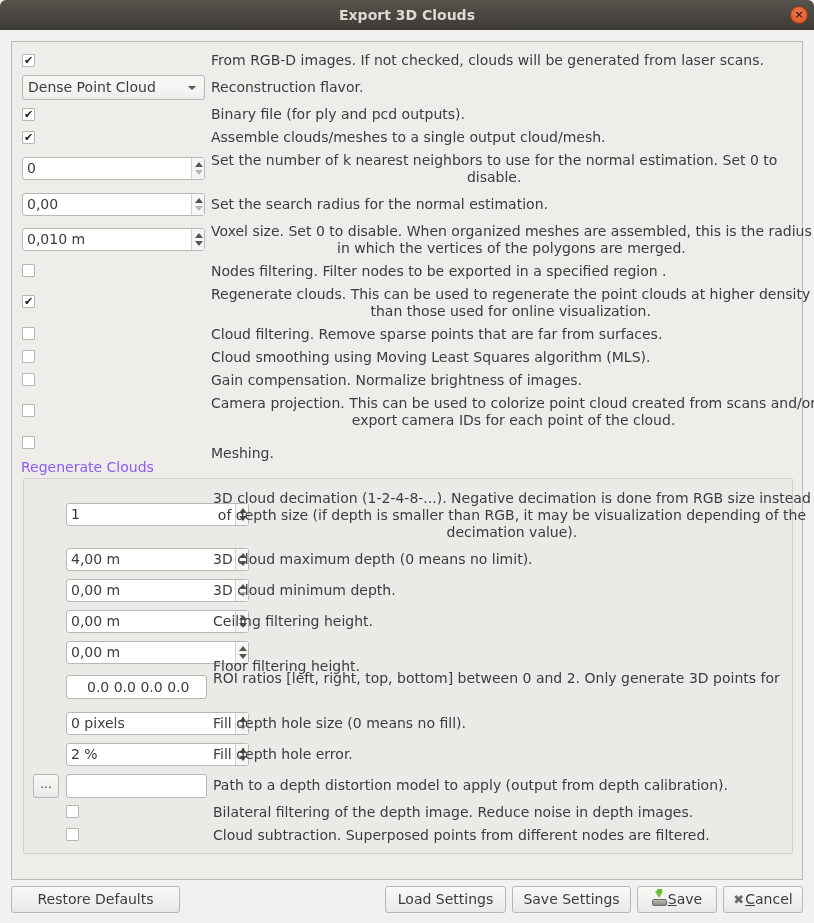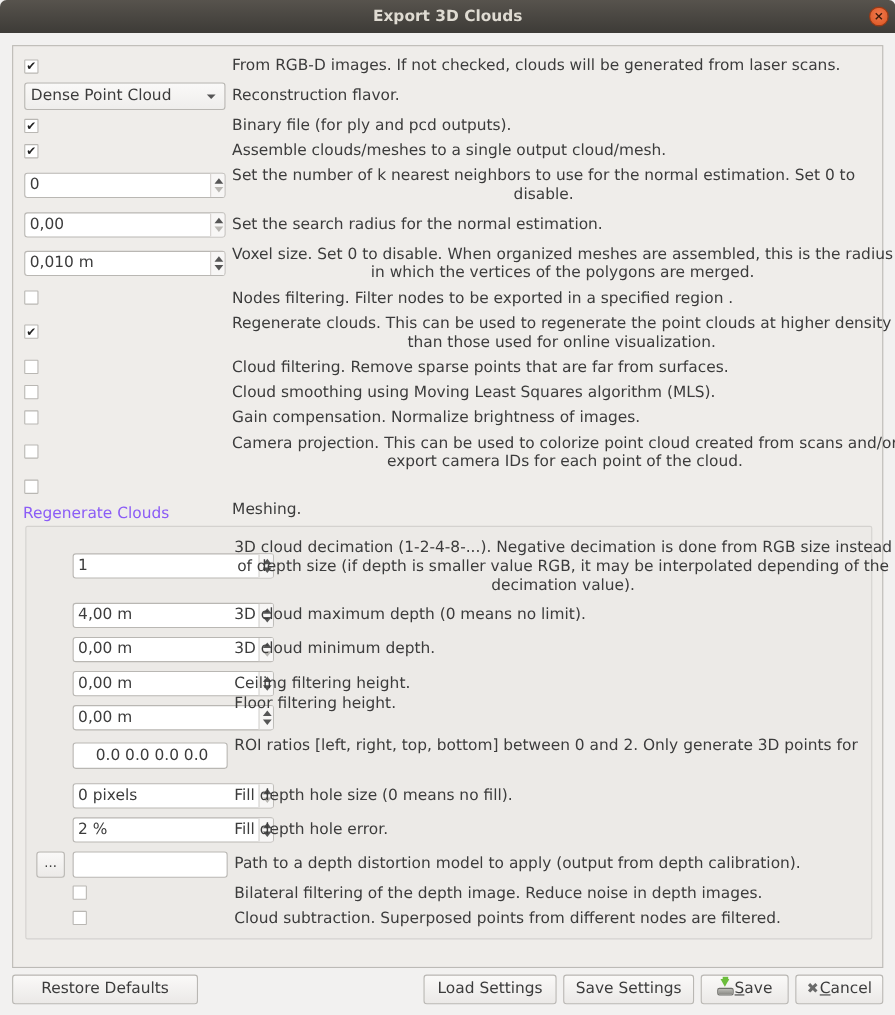--- a/index.html
+++ b/index.html
@@ -161,35 +161,35 @@
   <div class="checkbox" style="top:331px" aria-checked="false"></div>
   <div class="label" style="top:330px">Gain compensation. Normalize brightness of images.</div>
 
   <div class="checkbox" style="top:362px" aria-checked="false"></div>
   <div class="label" style="top:353px">
     <div>Camera projection. This can be used to colorize point cloud created from scans and/or</div>
     <div>export camera IDs for each point of the cloud.</div>
   </div>
 
   <div class="checkbox" style="top:394px" aria-checked="false"></div>
-  <div class="label" style="top:413px">Meshing.</div>
+  <div class="label" style="top:403px">Meshing.</div>
 
   <div class="group-title">Regenerate Clouds</div>
   <div class="group-box">
 
     <div class="spin" style="top:24px">
       <span>1</span>
       <div class="btns">
           <span class="up"></span>
           <span class="down"></span>
         </div>
     </div>
     <div class="label" style="top:11px">
       <div>3D cloud decimation (1-2-4-8-...). Negative decimation is done from RGB size instead</div>
-      <div>of depth size (if depth is smaller value RGB, it may be interpolated depending of the</div>
+      <div>of depth size (if depth is smaller than RGB, it may be visualization depending of the</div>
       <div>decimation value).</div>
     </div>
 
     <div class="spin" style="top:69px">
       <span>4,00 m</span>
       <div class="btns">
           <span class="up"></span>
           <span class="down"></span>
         </div>
     </div>
@@ -213,21 +213,21 @@
     </div>
     <div class="label" style="top:134px">Ceiling filtering height.</div>
 
     <div class="spin" style="top:162px">
       <span>0,00 m</span>
       <div class="btns">
           <span class="up"></span>
           <span class="down"></span>
         </div>
     </div>
-    <div class="label" style="top:153px">Floor filtering height.</div>
+    <div class="label" style="top:179px">Floor filtering height.</div>
 
     <div class="textfield" style="top:196px">0.0 0.0 0.0 0.0</div>
     <div class="label" style="top:191px">
       <div>ROI ratios [left, right, top, bottom] between 0 and 2. Only generate 3D points for</div>
     </div>
 
     <div class="spin" style="top:233px">
       <span>0 pixels</span>
       <div class="btns">
           <span class="up"></span>

